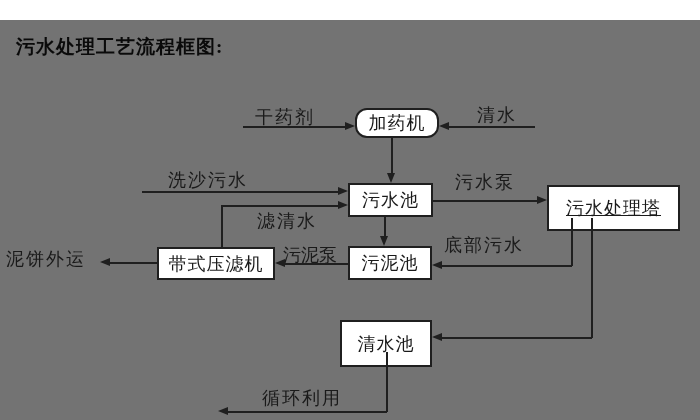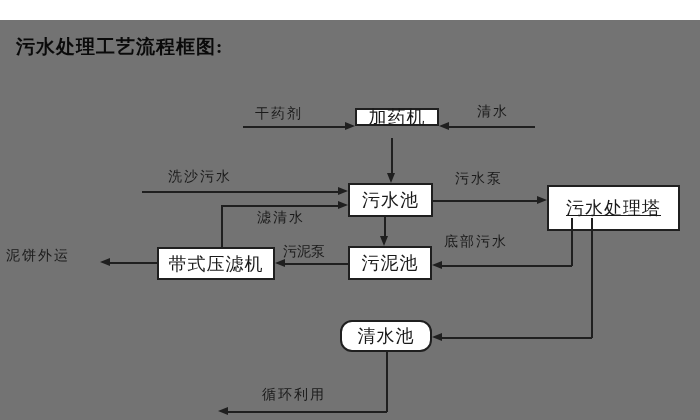--- a/index.html
+++ b/index.html
@@ -12,29 +12,29 @@
   .title{
     position:absolute;left:16px;top:14px;margin:0;
     font-size:19px;font-weight:bold;letter-spacing:1px;color:#0a0a0a;
     font-family:"Liberation Serif","DejaVu Serif",serif;
   }
   .node{
     position:absolute;box-sizing:border-box;border:2px solid #1f1f1f;background:#fff;
     text-align:center;font-size:18px;letter-spacing:1px;color:#1a1a1a;
     display:flex;align-items:center;justify-content:center;white-space:nowrap;
   }
-  #n-dosing {left:355px;top:88px; width:84px; height:18px;}
+  #n-dosing {left:355px;top:88px; width:84px; height:30px;border-radius:12px;}
   #n-sewage {left:348px;top:163px;width:85px; height:34px;}
   #n-tower  {left:547px;top:165px;width:133px;height:46px;text-decoration:underline;}
   #n-press  {left:157px;top:227px;width:118px;height:33px;}
   #n-sludge {left:348px;top:226px;width:84px; height:34px;}
-  #n-clean  {left:340px;top:300px;width:92px; height:32px;border-radius:12px;}
+  #n-clean  {left:340px;top:300px;width:92px; height:47px;}
 
   .flabel{
-    position:absolute;font-size:14px;letter-spacing:2px;color:#1a1a1a;white-space:nowrap;
+    position:absolute;font-size:18px;letter-spacing:2px;color:#1a1a1a;white-space:nowrap;
   }
   #l-dry    {left:255px;top:85px;}
   #l-cw     {left:477px;top:83px;font-family:Liberation Serif, serif;}
   #l-sand   {left:168px;top:148px;}
   #l-spump  {left:455px;top:150px;}
   #l-filter {left:257px;top:189px;}
   #l-slpump {left:283px;top:223px;letter-spacing:0;}
   #l-bottom {left:444px;top:213px;}
   #l-mud    {left:6px; top:227px;}
   #l-recyc  {left:262px;top:366px;}

